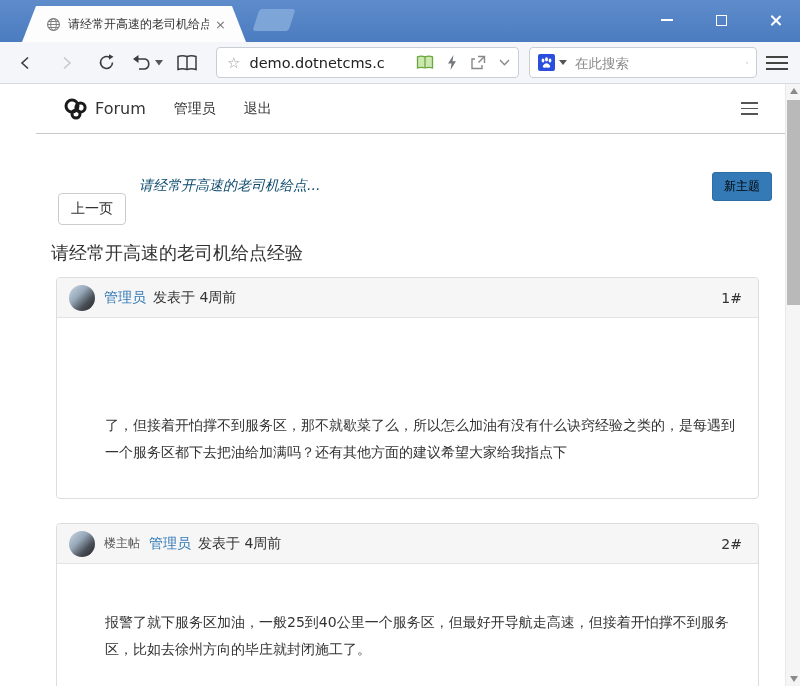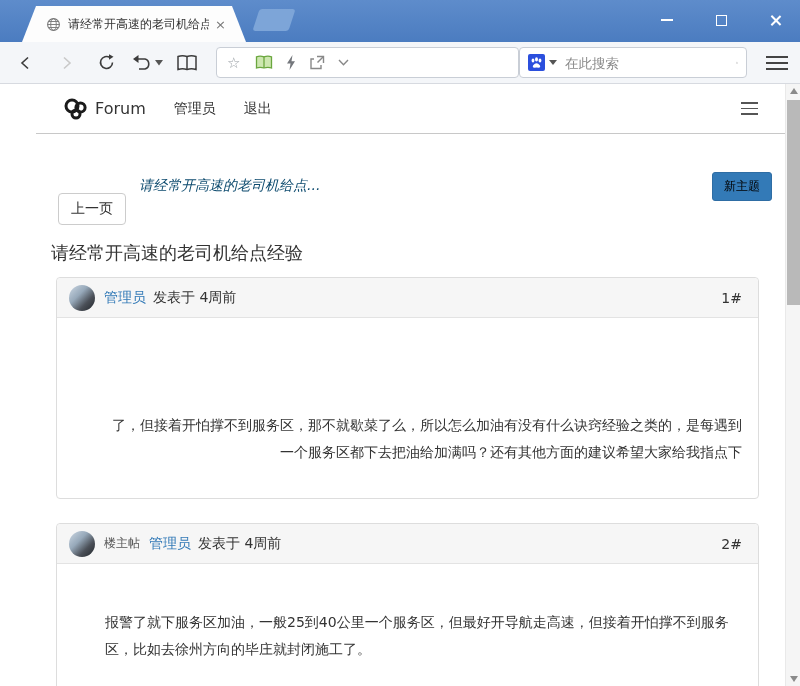--- a/index.html
+++ b/index.html
@@ -34,21 +34,21 @@
   .nav-back { margin-left:12px; width:28px; }
   .nav-fwd { margin-left:12px; width:28px; }
   .nav-refresh { margin-left:12px; width:28px; }
   .nav-undo { margin-left:8px; width:38px; }
   .nav-book { margin-left:6px; width:30px; }
   .url-field { margin-left:14px; width:303px; height:31px; background:#fff;
     border:1px solid #c9ced6; border-radius:4px; display:flex; align-items:center; padding:0 8px 0 10px; }
   .url-star { font-size:15px; color:#9aa0a6; margin-right:9px; }
   .url-text { font-size:14.5px; color:#222; white-space:nowrap; overflow:hidden; flex:1; }
   .url-icons { display:flex; align-items:center; gap:13px; margin-left:6px; }
-  .search-field { width:228px; height:31px; background:#fff;
+  .search-field { margin-left:10px; width:228px; height:31px; background:#fff;
     border:1px solid #c9ced6; border-radius:4px; display:flex; align-items:center; padding:0 8px; }
   .baidu-ic { width:17px; height:17px; background:#2b4fdd; border-radius:2px;
     display:flex; align-items:center; justify-content:center; flex:0 0 auto; }
   .mini-caret { width:0; height:0; border-left:4px solid transparent; border-right:4px solid transparent;
     border-top:5px solid #555; margin-left:4px; }
   .search-input { border:none; outline:none; flex:1; font-size:13.5px; color:#333;
     margin-left:8px; background:transparent; font-family:inherit; }
   .search-input::placeholder { color:#8a8a8a; }
   .browser-menu { margin-left:auto; margin-right:12px; display:flex; flex-direction:column; gap:4px; width:22px; }
   .browser-menu i { display:block; height:2px; background:#444; }
@@ -86,21 +86,21 @@
   .post-card + .post-card, .post-partial { margin-top:24px; }
   .post-head { height:40px; background:#f6f6f6; border-bottom:1px solid #e3e3e3;
     border-radius:4px 4px 0 0; display:flex; align-items:center; padding:0 16px 0 12px; }
   .avatar { width:26px; height:26px; border-radius:50%; flex:0 0 auto;
     background:linear-gradient(135deg,#cdd8e4 0%,#97a9ba 38%,#4a4f57 68%,#22262c 100%); }
   .post-badge { font-size:12px; color:#555; margin-left:9px; }
   .post-author { font-size:14px; color:#337ab7; margin-left:9px; }
   .post-meta { font-size:14px; color:#333; margin-left:7px; }
   .post-floor { margin-left:auto; font-size:14px; color:#333; }
   .post-body { padding:0 16px 0 48px; font-size:14px; color:#333; line-height:27px; }
-  .post-0 .post-body { height:180px; padding-top:94px;text-align:right; }
+  .post-0 .post-body { height:180px; padding-top:94px; }
   .post-1 .post-body { height:138px; padding-top:45px; }
   .post-partial { height:40px; background:#f6f6f6; border:1px solid #ddd; border-bottom:none;
     border-radius:4px 4px 0 0; display:flex; align-items:flex-end; padding:0 16px 0 12px; overflow:hidden; }
 
   svg { display:block; }
 </style>
 </head>
 <body>
 
 <div class="titlebar">
@@ -155,20 +155,21 @@
   </span>
   <span class="tool-ic nav-book">
     <svg width="22" height="18" viewBox="0 0 22 18">
       <path d="M2 2.5 Q6.5 1 11 2.5 Q15.5 1 20 2.5 V15.5 Q15.5 14 11 15.5 Q6.5 14 2 15.5 Z" fill="none" stroke="#3c3c3c" stroke-width="1.5"></path>
       <path d="M11 2.5 V15.5" stroke="#3c3c3c" stroke-width="1.5"></path>
     </svg>
   </span>
 
   <div class="url-field">
     <span class="url-star">☆</span>
+    <span class="url-text">demo.dotnetcms.c</span>
     <span class="url-icons">
       <svg width="18" height="15" viewBox="0 0 18 15">
         <path d="M1.5 1.8 Q5 .6 9 1.8 Q13 .6 16.5 1.8 V13 Q13 11.8 9 13 Q5 11.8 1.5 13 Z" fill="#cde7b0" stroke="#6aa63e" stroke-width="1.3"></path>
         <path d="M9 1.8 V13" stroke="#6aa63e" stroke-width="1.3"></path>
       </svg>
       <svg width="10" height="15" viewBox="0 0 10 15">
         <polygon points="6.5,0 1,8.5 4.5,8.5 3.5,15 9,6.2 5.5,6.2" fill="#74777c"></polygon>
       </svg>
       <svg width="16" height="15" viewBox="0 0 16 15">
         <path d="M5 4 H2 V13.5 H12 V10" fill="none" stroke="#888" stroke-width="1.4"></path>

